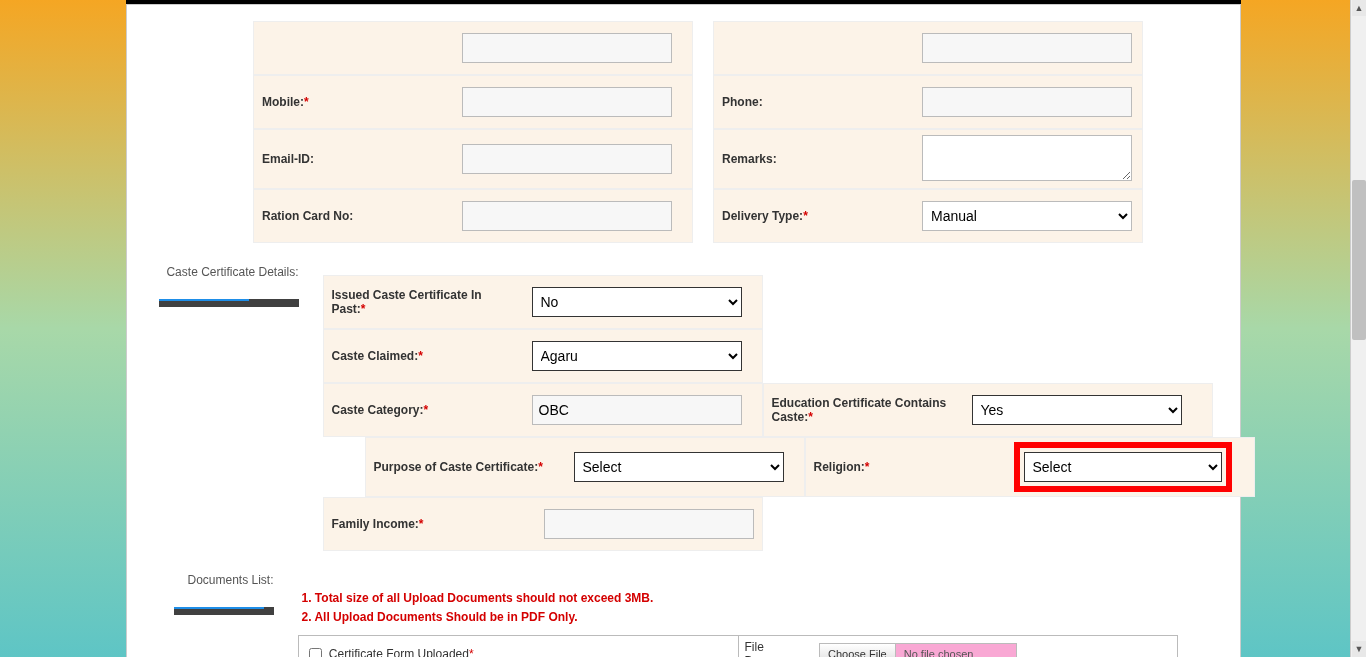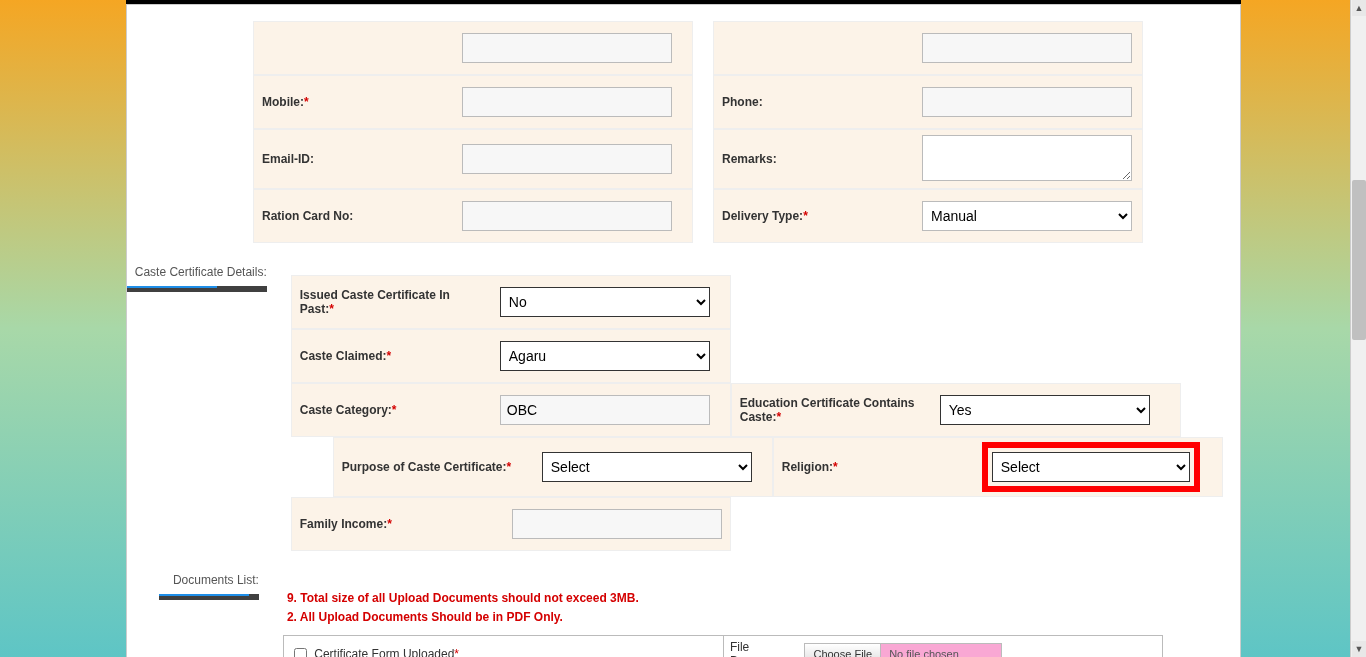--- a/index.html
+++ b/index.html
@@ -34,25 +34,26 @@
     font-size: 13px;
   }
   .subsection-label {
     width: 190px;
     text-align: right;
     color: #555;
     padding: 6px 8px 6px 0;
     vertical-align: top;
   }
   .subsection-label .label-box {
-    border-bottom: 6px solid #404040;
+    border-bottom: 8px solid #404040;
     position: relative;
-    padding-bottom: 7px;
+    padding-bottom: 20px;
     display: inline-block;
     width: 140px;
+    margin-left: 32px;
   }
   .subsection-label .label-box::after {
     content: "";
     position: absolute;
     bottom: -2px; left: 0;
     width: 90px;
     height: 2px;
     background: #1e8ee8;
   }
   table.form-table {
@@ -319,21 +320,21 @@
     </table>
 
   <table class="form-table">
       <tbody>
         <tr>
     <td class="subsection-label">
       <span class="label-box" style="width:100px;">Documents List:</span>
     </td>
     <td class="form-area">
       <div class="doc-notes">
-        <div>9. Total size of all Upload Documents should not exceed 3MB.</div>
+        <div>1. Total size of all Upload Documents should not exceed 3MB.</div>
         <div>2. All Upload Documents Should be in PDF Only.</div>
       </div>
       <table class="doc-table">
         <tbody id="doc-rows">
                 <tr>
                   <td style="width: 440px;"><input type="checkbox" class="chk" style=""><span> Certificate Form Uploaded</span><span class="req">*</span></td>
                   <td style="width: 75px; border-right: none;">File Browse :</td>
                   <td style="border-left: none;"><span class="file-wrap">
                       <span class="file-btn">Choose File</span>
                       <span class="file-txt">No file chosen</span>

